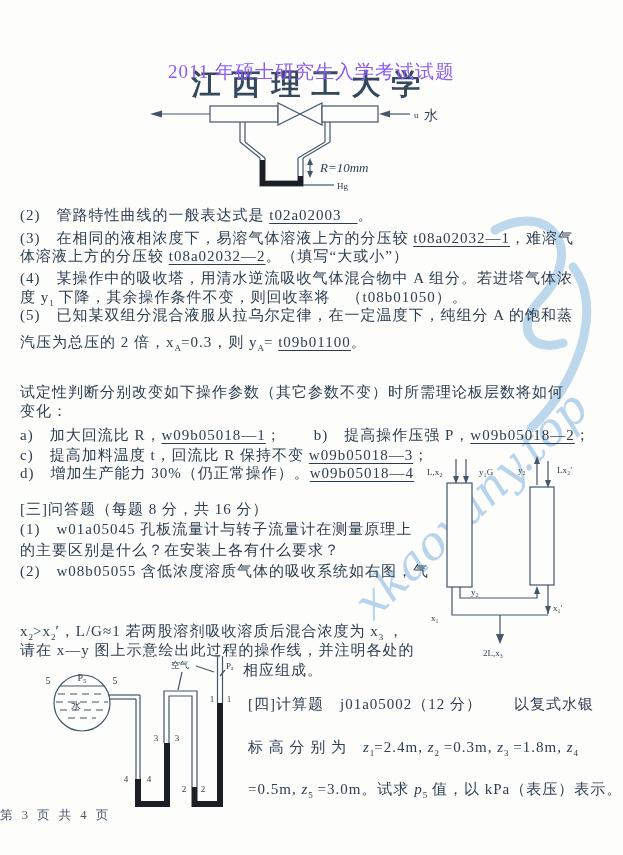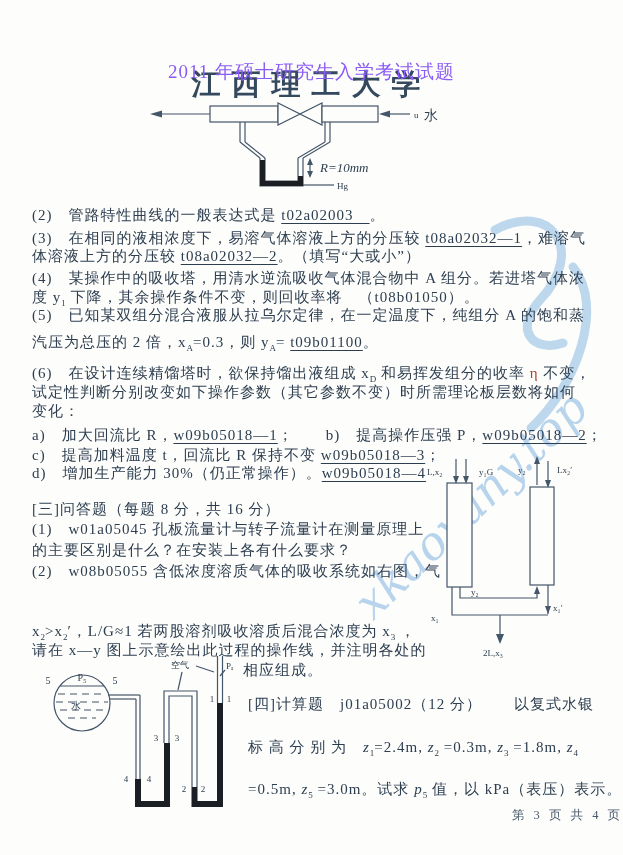--- a/index.html
+++ b/index.html
@@ -2,29 +2,29 @@
 <html><head>
 <meta charset="utf-8">
 <style>
   html,body{margin:0;padding:0;background:#e8e8e8;}
   #page{position:relative;width:623px;height:855px;background:#fdfdfb;overflow:hidden;
         font-family:"Liberation Serif","DejaVu Serif",serif;color:#2d3e50;}
   .title{position:absolute;top:18px;left:0;width:100%;text-align:center;
          font-size:29px;font-weight:bold;letter-spacing:11px;color:#35495e;white-space:nowrap;margin-top:47px;}
   .subtitle{position:absolute;top:59px;left:0;width:100%;text-align:center;
             font-size:19px;letter-spacing:1px;color:#8b5cf6;white-space:nowrap;}
-  .ln{position:absolute;left:32px;font-size:15px;line-height:19px;letter-spacing:1px;
+  .ln{position:absolute;left:20px;font-size:15px;line-height:19px;letter-spacing:1px;
       white-space:nowrap;color:#2d3e50;}
   .ln u{text-decoration:underline;text-underline-offset:3px;}
   .ln b{font-weight:normal;}
   .ln i{font-style:italic;}
   .ln em{color:#a8432e;font-style:normal;}
   .ln sub{font-size:9px;line-height:0;letter-spacing:0;}
   .s4{left:248px;}
-  .footer{position:absolute;top:807px;left:0;width:100%;text-align:right;
+  .footer{position:absolute;top:807px;left:0;width:100%;text-align:left;
           font-size:12.5px;letter-spacing:3px;color:#48596b;}
   .wm-text{position:absolute;left:362px;top:583px;transform:rotate(-44deg);transform-origin:0 50%;
            font-size:46px;font-style:italic;color:rgba(126,178,224,0.55);white-space:nowrap;
            pointer-events:none;font-family:"DejaVu Serif","Liberation Serif",serif;}
   svg{position:absolute;overflow:visible;}
   svg text{fill:#2d3e50;font-family:"Liberation Serif","DejaVu Serif",serif;}
   .ink{stroke:#44566a;stroke-width:1.2;fill:none;}
   .inkfill{stroke:#44566a;stroke-width:1.2;fill:#fdfdfb;}
   .hg{stroke:#1b1f24;fill:none;}
   .ah{fill:#44566a;stroke:none;}
@@ -78,21 +78,20 @@
     <text x="197" y="101" font-size="9">Hg</text>
   </svg>
 
   <div class="ln" style="top:206px"><span>(2)　管路特性曲线的一般表达式是 </span><u>t02a02003　</u><span>。</span></div>
   <div class="ln" style="top:229px"><span>(3)　在相同的液相浓度下，易溶气体溶液上方的分压较 </span><u>t08a02032—1</u><span>，难溶气</span></div>
   <div class="ln" style="top:247px"><span>体溶液上方的分压较 </span><u>t08a02032—2</u><span>。（填写“大或小”）</span></div>
   <div class="ln" style="top:269px"><span>(4)　某操作中的吸收塔，用清水逆流吸收气体混合物中 A 组分。若进塔气体浓</span></div>
   <div class="ln" style="top:288px"><span>度 y</span><sub>1</sub><span> 下降，其余操作条件不变，则回收率将　（t08b01050）。</span></div>
   <div class="ln" style="top:306px"><span>(5)　已知某双组分混合液服从拉乌尔定律，在一定温度下，纯组分 A 的饱和蒸</span></div>
   <div class="ln" style="top:333px"><span>汽压为总压的 2 倍，x</span><sub>A</sub><span>=0.3，则 y</span><sub>A</sub><span>= </span><u>t09b01100</u><span>。</span></div>
-  <div class="ln" style="top:364px"><span>(6)　在设计连续精馏塔时，欲保持馏出液组成 x</span><sub>D</sub><span> 和易挥发组分的收率 </span><em>η</em><span> 不变，</span></div>
   <div class="ln" style="top:383px"><span>试定性判断分别改变如下操作参数（其它参数不变）时所需理论板层数将如何</span></div>
   <div class="ln" style="top:402px"><span>变化：</span></div>
   <div class="ln" style="top:426px"><span>a)　加大回流比 R，</span><u>w09b05018—1</u><span>；　　b)　提高操作压强 P，</span><u>w09b05018—2</u><span>；</span></div>
   <div class="ln" style="top:446px"><span>c)　提高加料温度 t，回流比 R 保持不变 </span><u>w09b05018—3</u><span>；</span></div>
   <div class="ln" style="top:464px"><span>d)　增加生产能力 30%（仍正常操作）。</span><u>w09b05018—4</u></div>
 
   <div class="ln" style="top:500px"><b>[三]问答题（每题 8 分，共 16 分）</b></div>
   <div class="ln" style="top:520px"><span>(1)　w01a05045 孔板流量计与转子流量计在测量原理上</span></div>
   <div class="ln" style="top:541px"><span>的主要区别是什么？在安装上各有什么要求？</span></div>
   <div class="ln" style="top:562px"><span>(2)　w08b05055 含低浓度溶质气体的吸收系统如右图，气</span></div>

